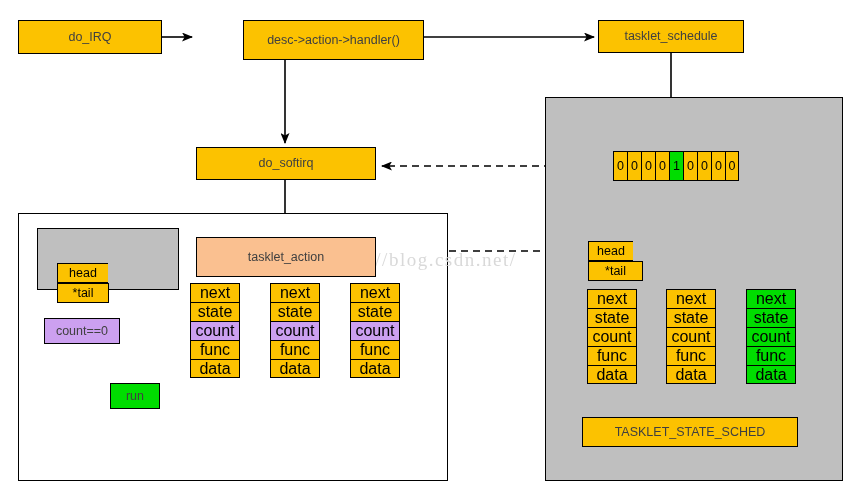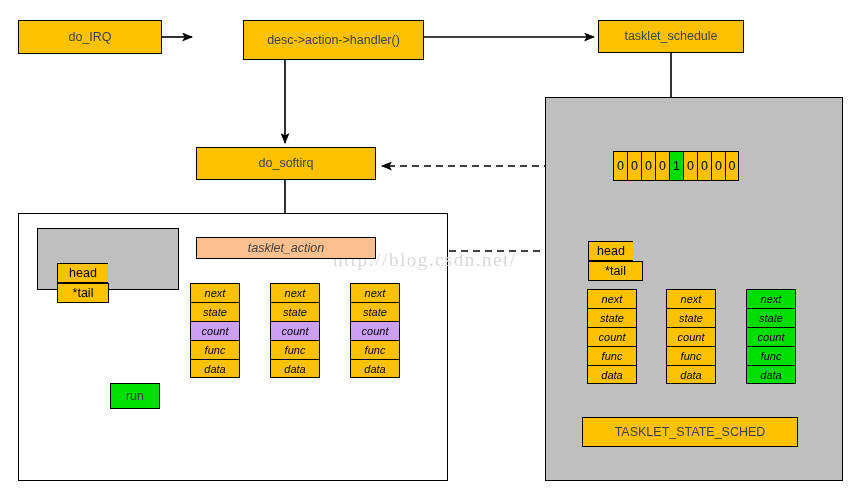--- a/index.html
+++ b/index.html
@@ -48,23 +48,22 @@
     flex-direction: column;
   }
   .cellstack .cell {
     box-sizing: border-box;
     border: 1.5px solid #000000;
     border-bottom-width: 0;
     height: 19px;
     display: flex;
     align-items: center;
     justify-content: center;
-    font-size: 11px;
+    font-size: 16px;
     background: #FCC200;
-    font-style: italic;
   }
   .cellstack .cell:last-child { border-bottom-width: 1.5px; }
   .cellstack .cell.purple { background: #CCA0F0; }
   .cellstack .cell.green  { background: #00DD00; }
 
   .bits {
     position: absolute;
     display: flex;
     flex-direction: row;
   }
@@ -179,27 +178,28 @@
   <div class="watermark" style="left:333px; top:249px;">http://blog.csdn.net/</div>
 
   <div class="box gold" style="left:18px; top:20px; width:144px; height:34px;">do_IRQ</div>
 
   <div class="box gold" style="left:196px; top:20px; width:181px; height:40px;margin-left:47px;">desc-&gt;action-&gt;handler()</div>
 
   <div class="box gold" style="left:196px; top:147px; width:180px; height:33px;">do_softirq</div>
 
   <div class="box gold" style="left:598px; top:20px; width:146px; height:33px;">tasklet_schedule</div>
 
-  <div class="box peach" style="left:196px; top:237px; width:180px; height:22px;font-style:italic;">tasklet_action</div>
+  <div class="box peach" style="left:196px; top:237px; width:180px; height:40px;">tasklet_action</div>
 
   <div class="ht" style="left:57px; top:263px;">
     <div class="seg" style="width:51px;">head</div>
     <div class="seg" style="width:52px;">*tail</div>
   </div>
 
+  <div class="box purple" style="left:44px; top:318px; width:76px; height:26px;">count==0</div>
 
   <div class="box green" style="left:110px; top:383px; width:50px; height:26px;">run</div>
 
 
   <div class="cellstack" style="left:190px; top:283px; width:50px;">
     <div class="cell">next</div>
     <div class="cell">state</div>
     <div class="cell purple">count</div>
     <div class="cell">func</div>
     <div class="cell">data</div>

